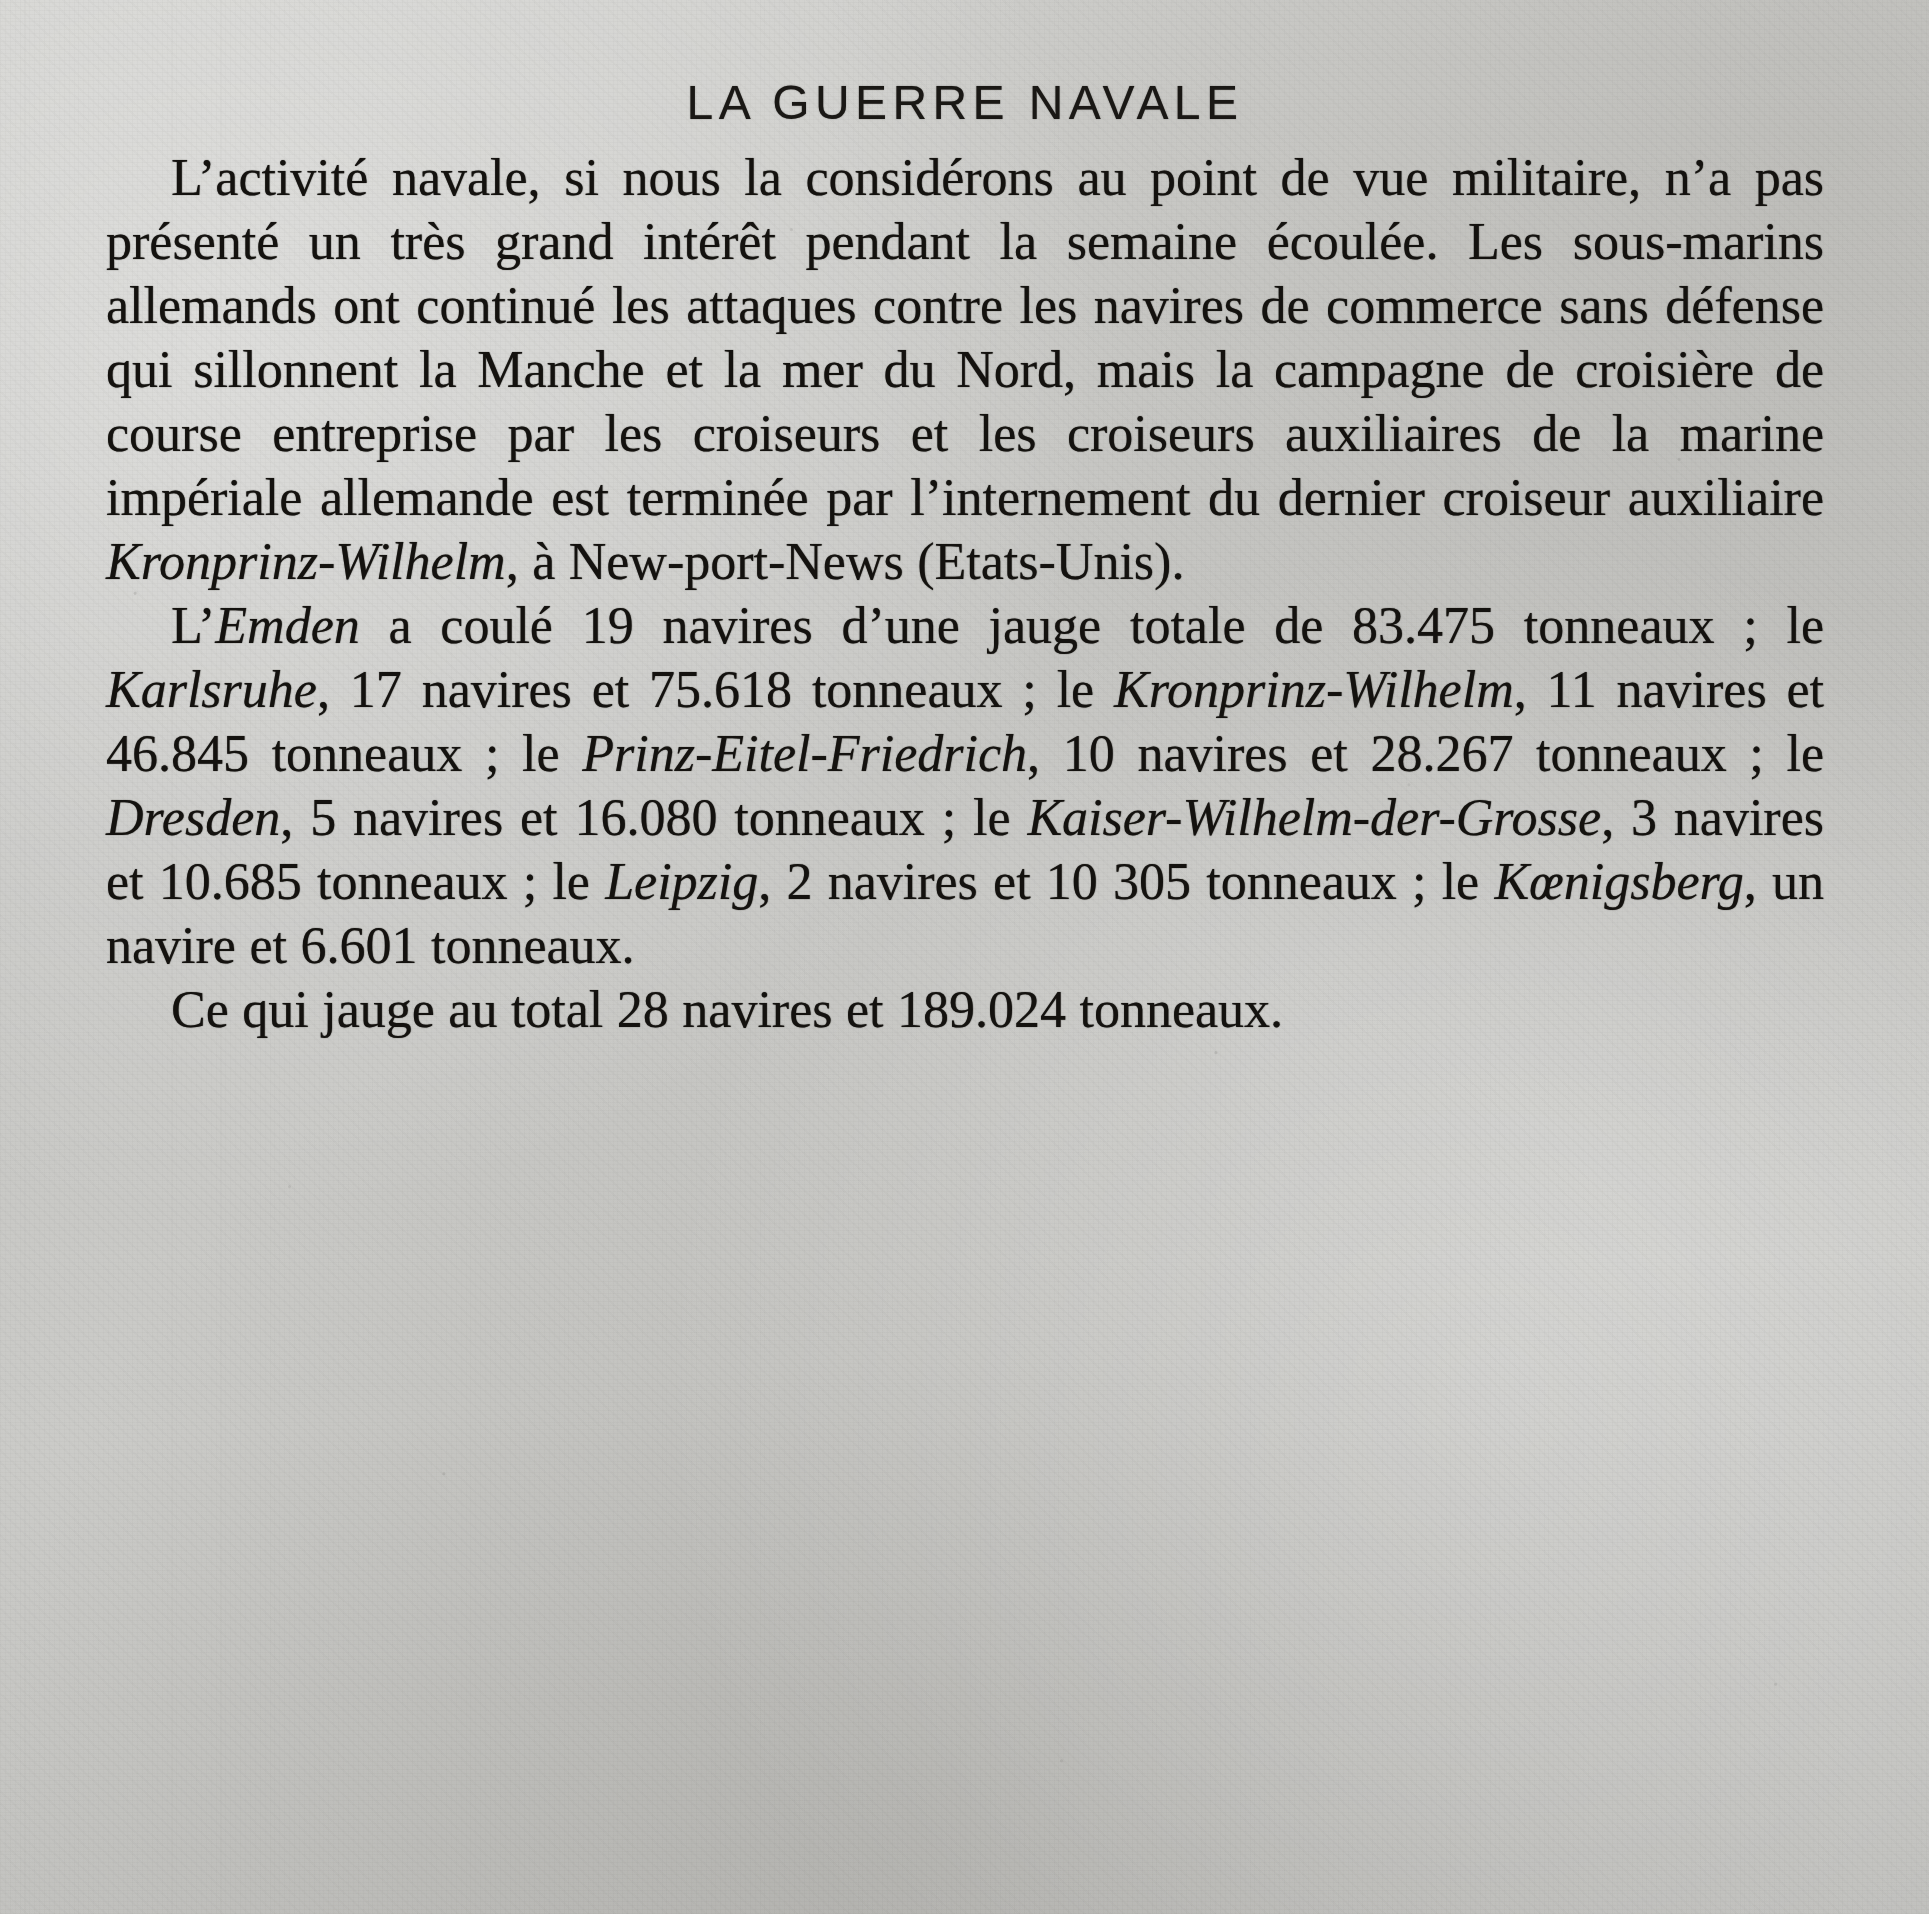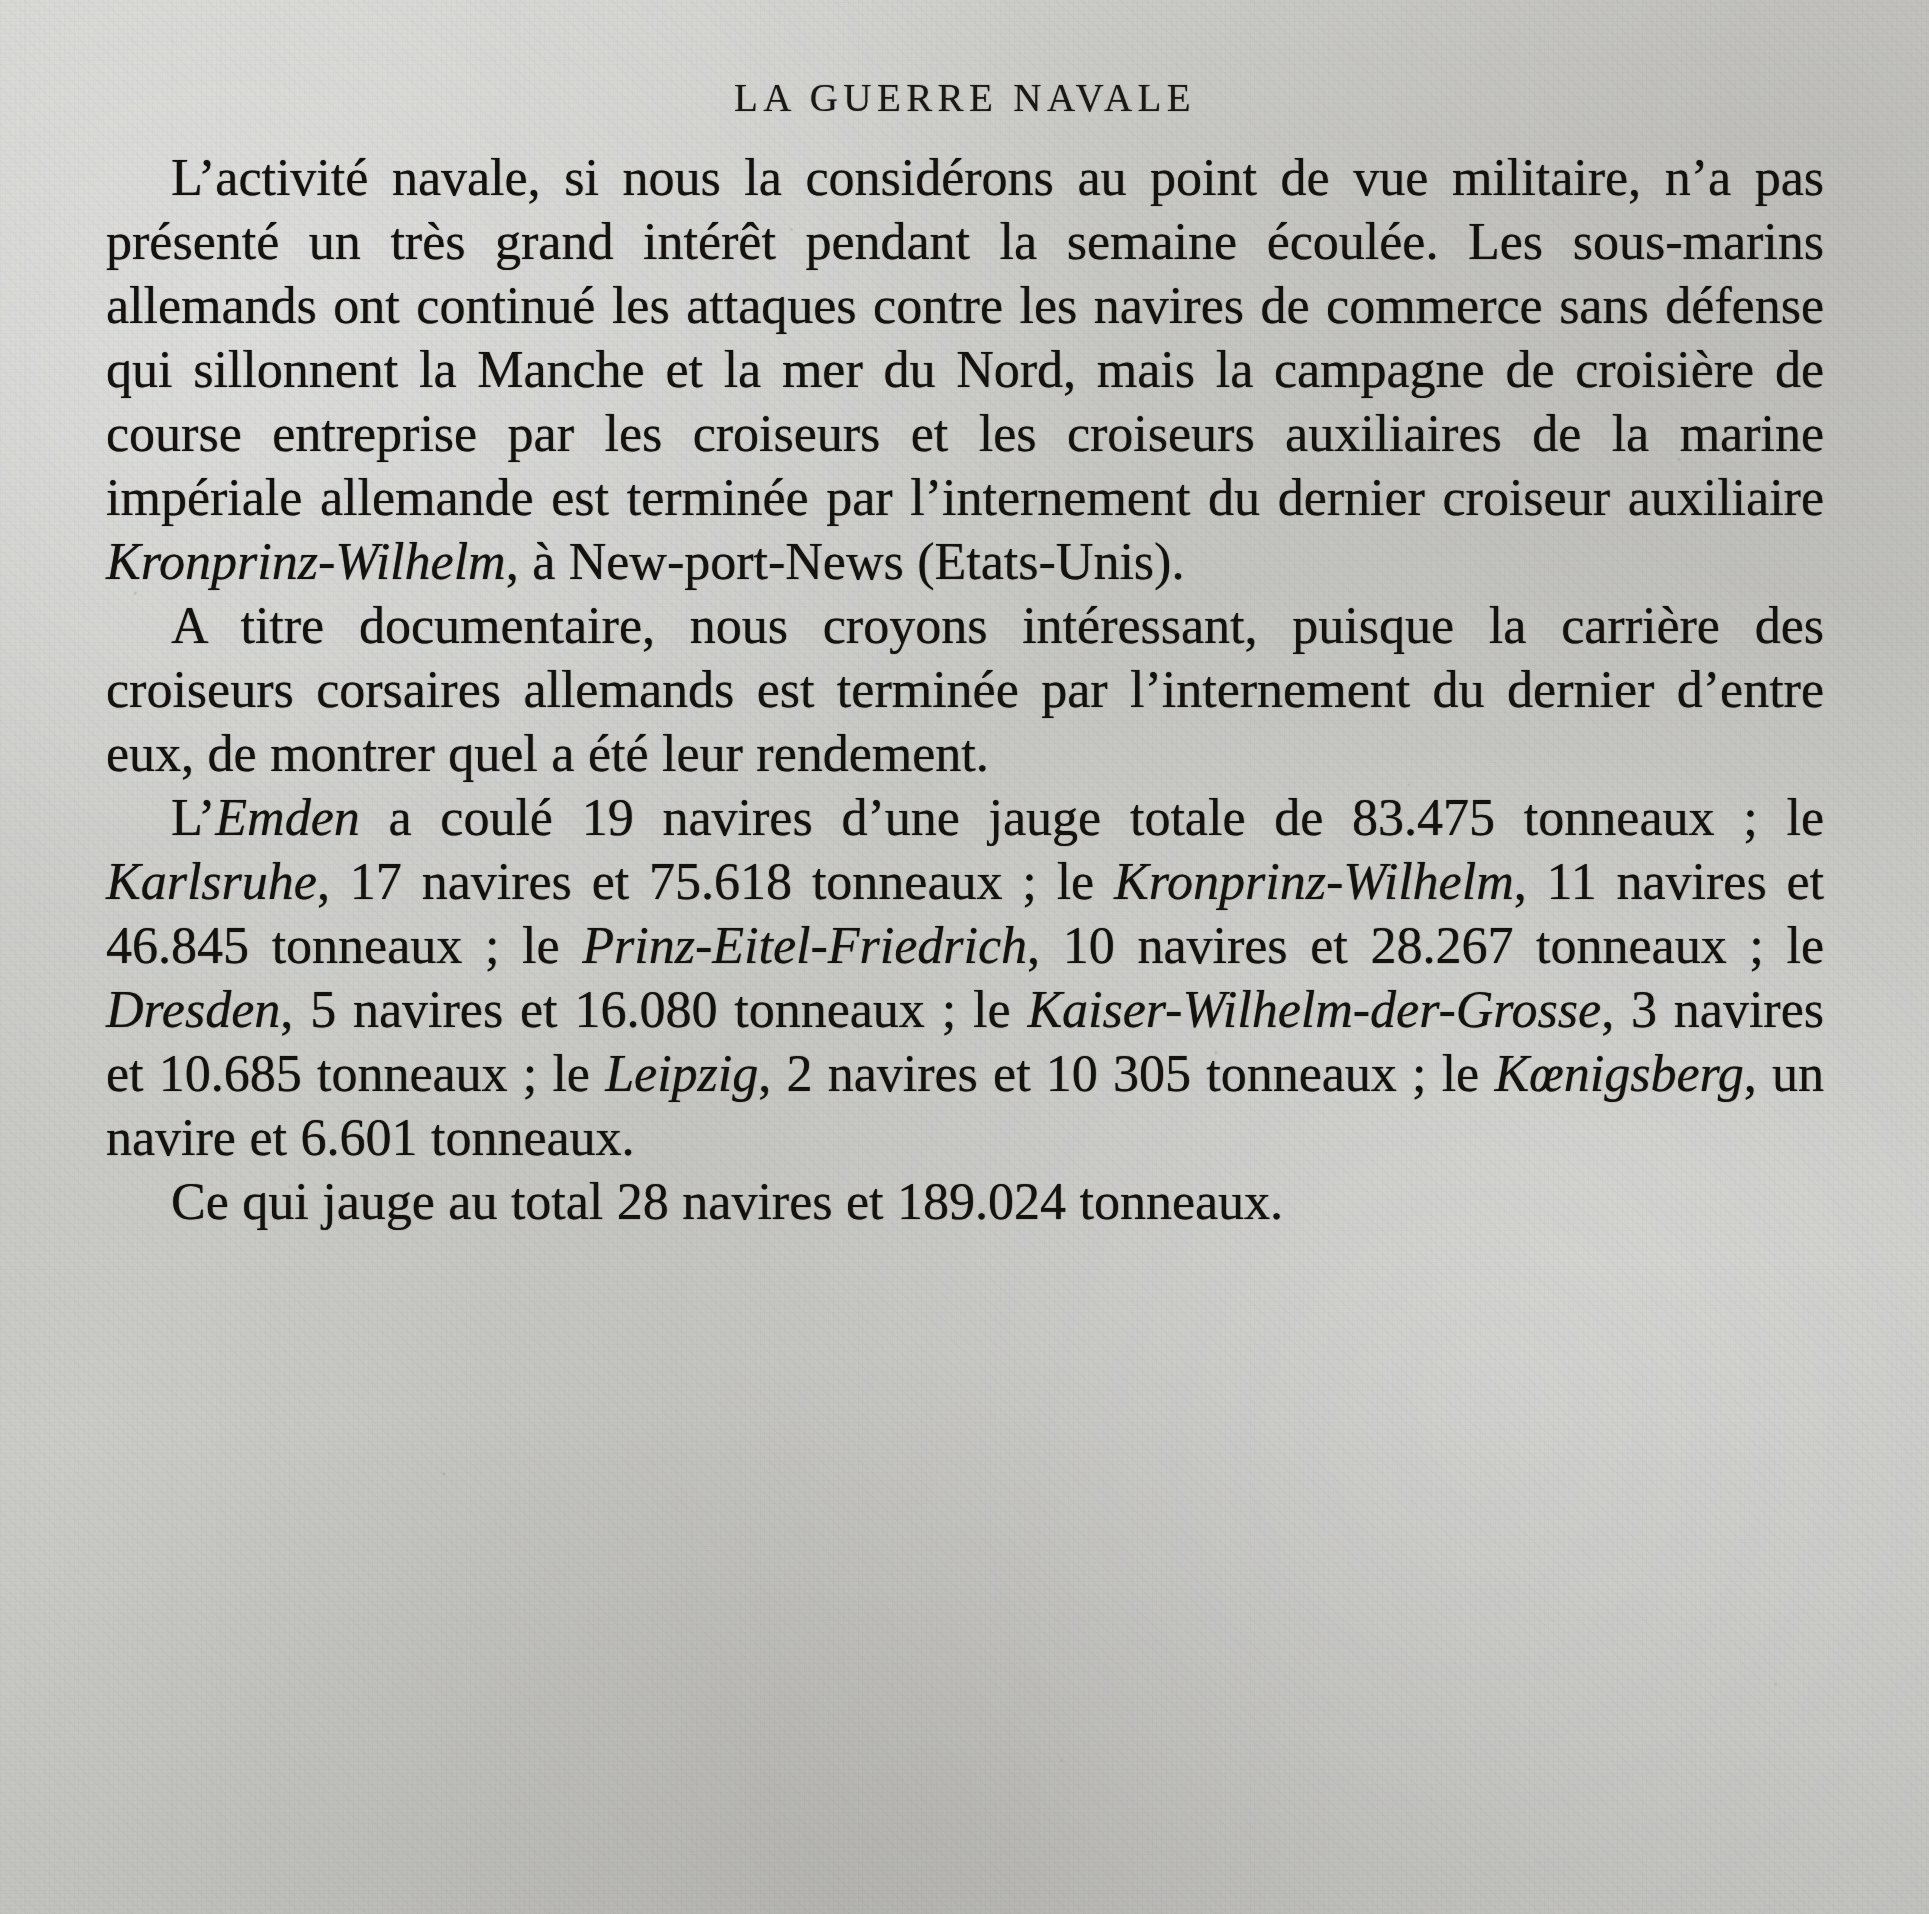--- a/index.html
+++ b/index.html
@@ -56,26 +56,26 @@
     z-index: 2;
     padding: 0;
   }
   h1.title {
     margin: 0;
     position: absolute;
     top: 75px;
     left: 0;
     right: 0;
     text-align: center;
-    font-size: 39px;
+    font-size: 48px;
     font-weight: 400;
     letter-spacing: 5.4px;
     color: #1a1815;
     text-shadow: 0 0 1.2px rgba(20,18,15,.55);
-    font-family: Liberation Serif, serif;
+    font-family: Liberation Sans, sans-serif;
   }
   .body-text {
     position: absolute;
     top: 146px;
     left: 106px;
     width: 1718px;
   }
   p.para {
     margin: 0 0 0 0;
     text-align: justify;
@@ -101,21 +101,20 @@
   <div class="speckle"></div>
 
   <div class="content">
 
     <h1 class="title">LA GUERRE NAVALE</h1>
 
     <div class="body-text">
 
       <p class="para"><span>L’activité navale, si nous la considérons au point de vue militaire, n’a pas présenté un très grand intérêt pendant la semaine écoulée. Les sous-marins allemands ont continué les attaques contre les navires de commerce sans défense qui sillonnent la Manche et la mer du Nord, mais la campagne de croisière de course entreprise par les croiseurs et les croiseurs auxiliaires de la marine impériale allemande est terminée par l’internement du dernier croiseur auxiliaire </span><i>Kronprinz-Wilhelm</i><span>, à New-port-News (Etats-Unis).</span></p>
 
-      <p class="para"><span>A titre documentaire, nous croyons intéressant, puisque la carrière des croiseurs corsaires allemands est terminée par l’internement du dernier d’entre eux, de montrer quel a été leur rendement.</span></p>
 
       <p class="para"><span>L’</span><i>Emden</i><span> a coulé </span><span>19</span><span> navires d’une jauge totale de </span><span>83.475</span><span> tonneaux ; </span><span>le </span><i>Karlsruhe</i><span>, </span><span>17</span><span> navires et </span><span>75.618</span><span> tonneaux ; </span><span>le </span><i>Kronprinz-Wilhelm</i><span>, </span><span>11</span><span> navires et </span><span>46.845</span><span> tonneaux ; </span><span>le </span><i>Prinz-Eitel-Friedrich</i><span>, </span><span>10</span><span> navires et </span><span>28.267</span><span> tonneaux ; </span><span>le </span><i>Dresden</i><span>, </span><span>5</span><span> navires et </span><span>16.080</span><span> tonneaux ; </span><span>le </span><i>Kaiser-Wilhelm-der-Grosse</i><span>, </span><span>3</span><span> navires et </span><span>10.685</span><span> tonneaux ; </span><span>le </span><i>Leipzig</i><span>, </span><span>2</span><span> navires et </span><span>10 305</span><span> tonneaux ; </span><span>le </span><i>Kœnigsberg</i><span>, </span><span>un</span><span> navire et </span><span>6.601</span><span> tonneaux.</span></p>
 
       <p class="para last"><span>Ce qui jauge au total </span><span>28</span><span> navires et </span><span>189.024</span><span> tonneaux.</span></p>
 
     </div>
   </div>
 </div>
 
 

